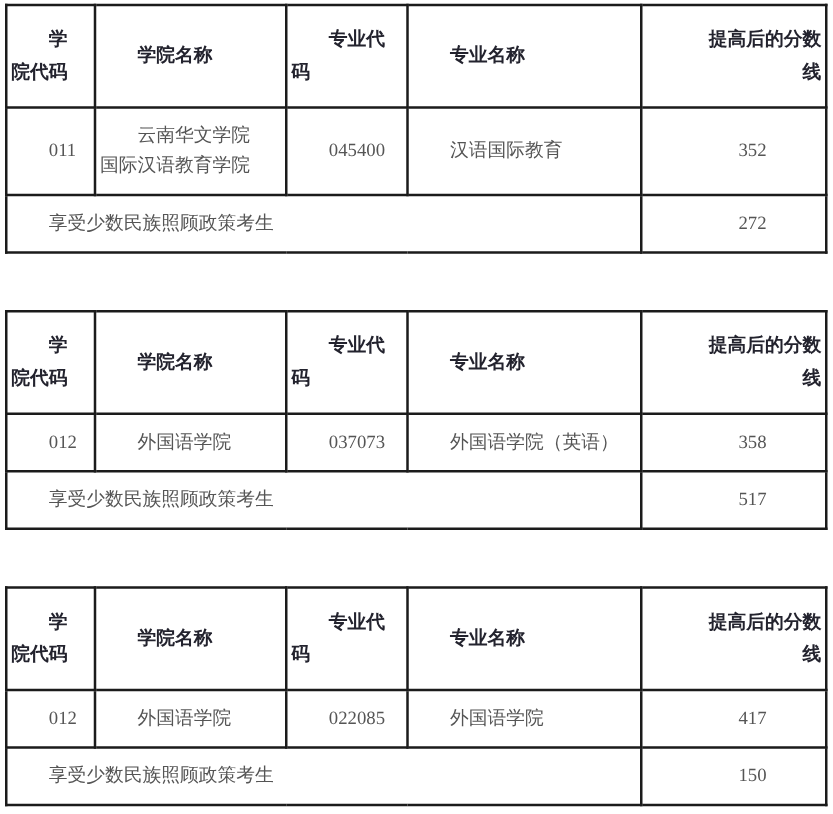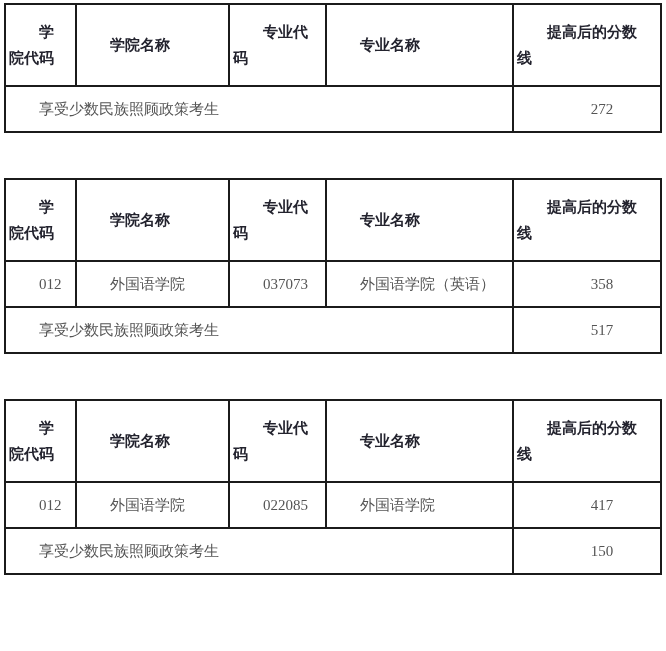--- a/index.html
+++ b/index.html
@@ -34,21 +34,21 @@
   }
   th {
     font-weight: bold;
     color: #23232e;
     text-align: left;
     text-indent: 2em;
     line-height: 26px;
     padding: 14px 3px;
   }
   th.center {
-    text-align: left;
+    text-align: right;
   }
   td {
     font-weight: normal;
     color: #555555;
     text-align: left;
     text-indent: 2em;
     line-height: 24px;
     padding: 10px 3px;
   }
   td.center {
@@ -76,20 +76,28 @@
     <tbody>
       <tr>
         <th>学
 院代码</th>
         <th>学院名称</th>
         <th>专业代
 码</th>
         <th>专业名称</th>
         <th class="center">提高后的分数
 线</th>
+      </tr>
+      <tr>
+        <td>011</td>
+        <td>云南华文学院
+国际汉语教育学院</td>
+        <td>045400</td>
+        <td>汉语国际教育</td>
+        <td class="center">352</td>
       </tr>
       <tr>
         <td colspan="4">享受少数民族照顾政策考生</td>
         <td class="center">272</td>
       </tr>
     </tbody>
   </table>
 
   <table class="score-table">
     <colgroup>

